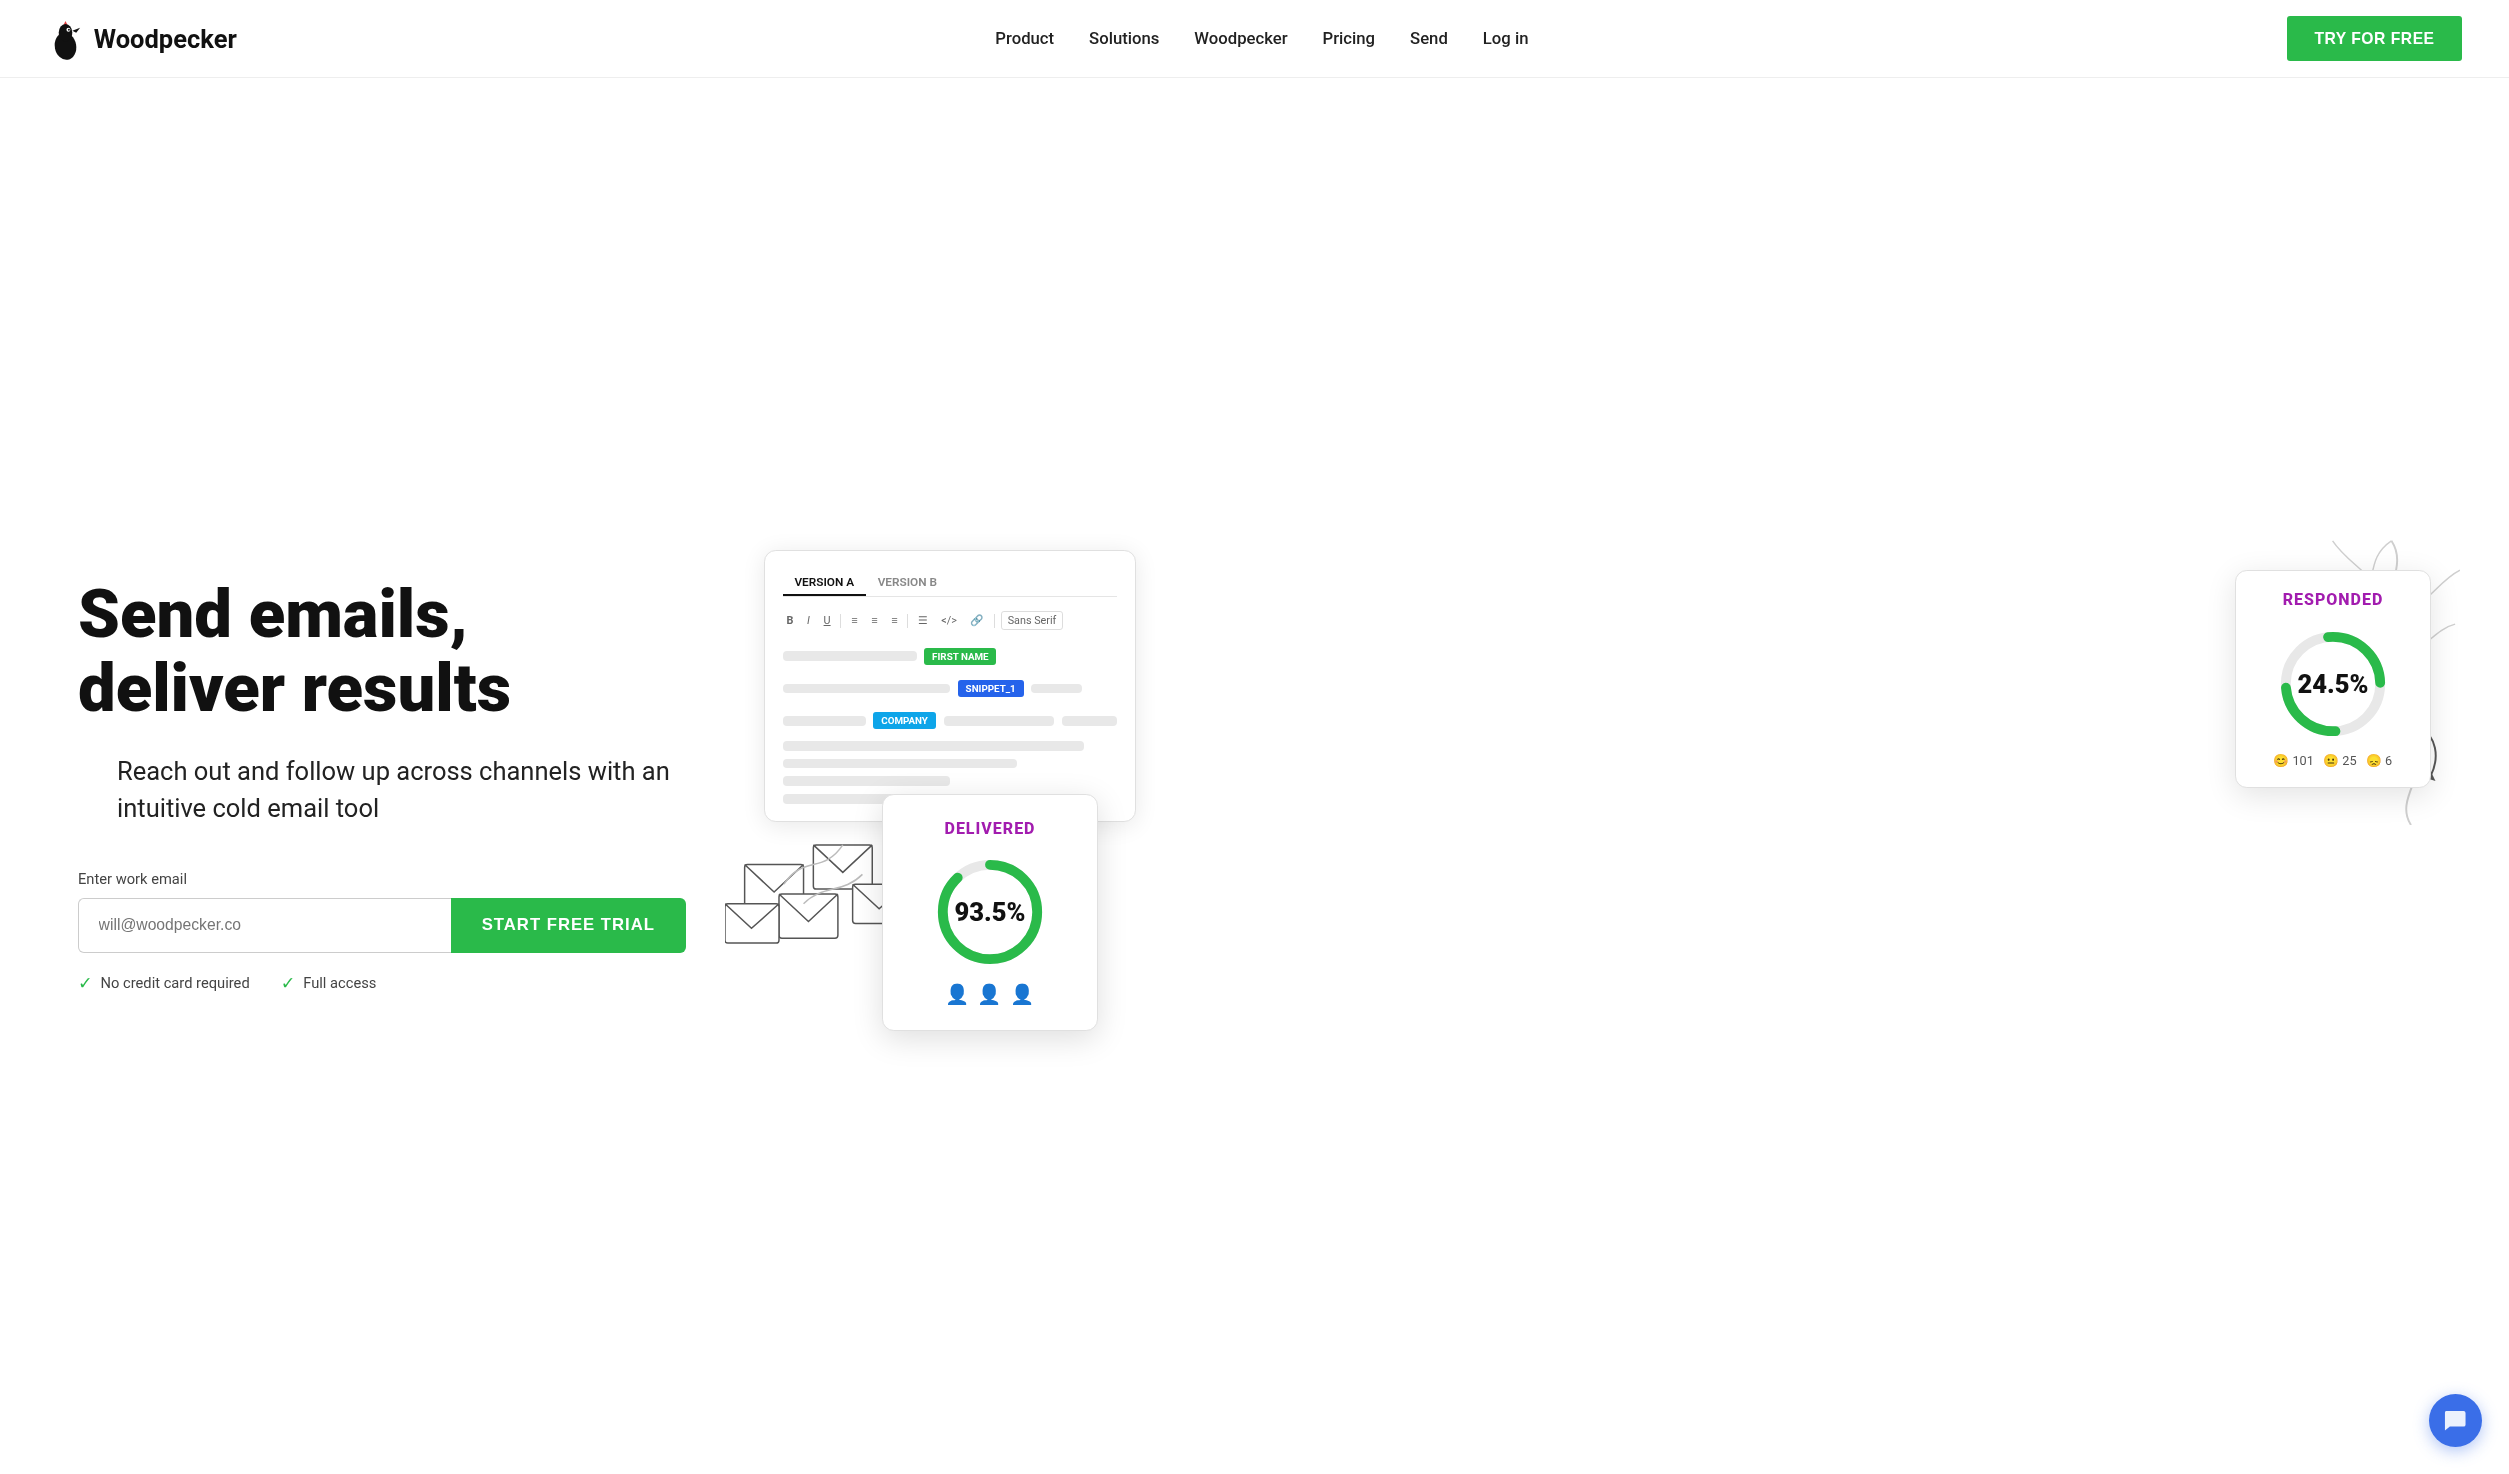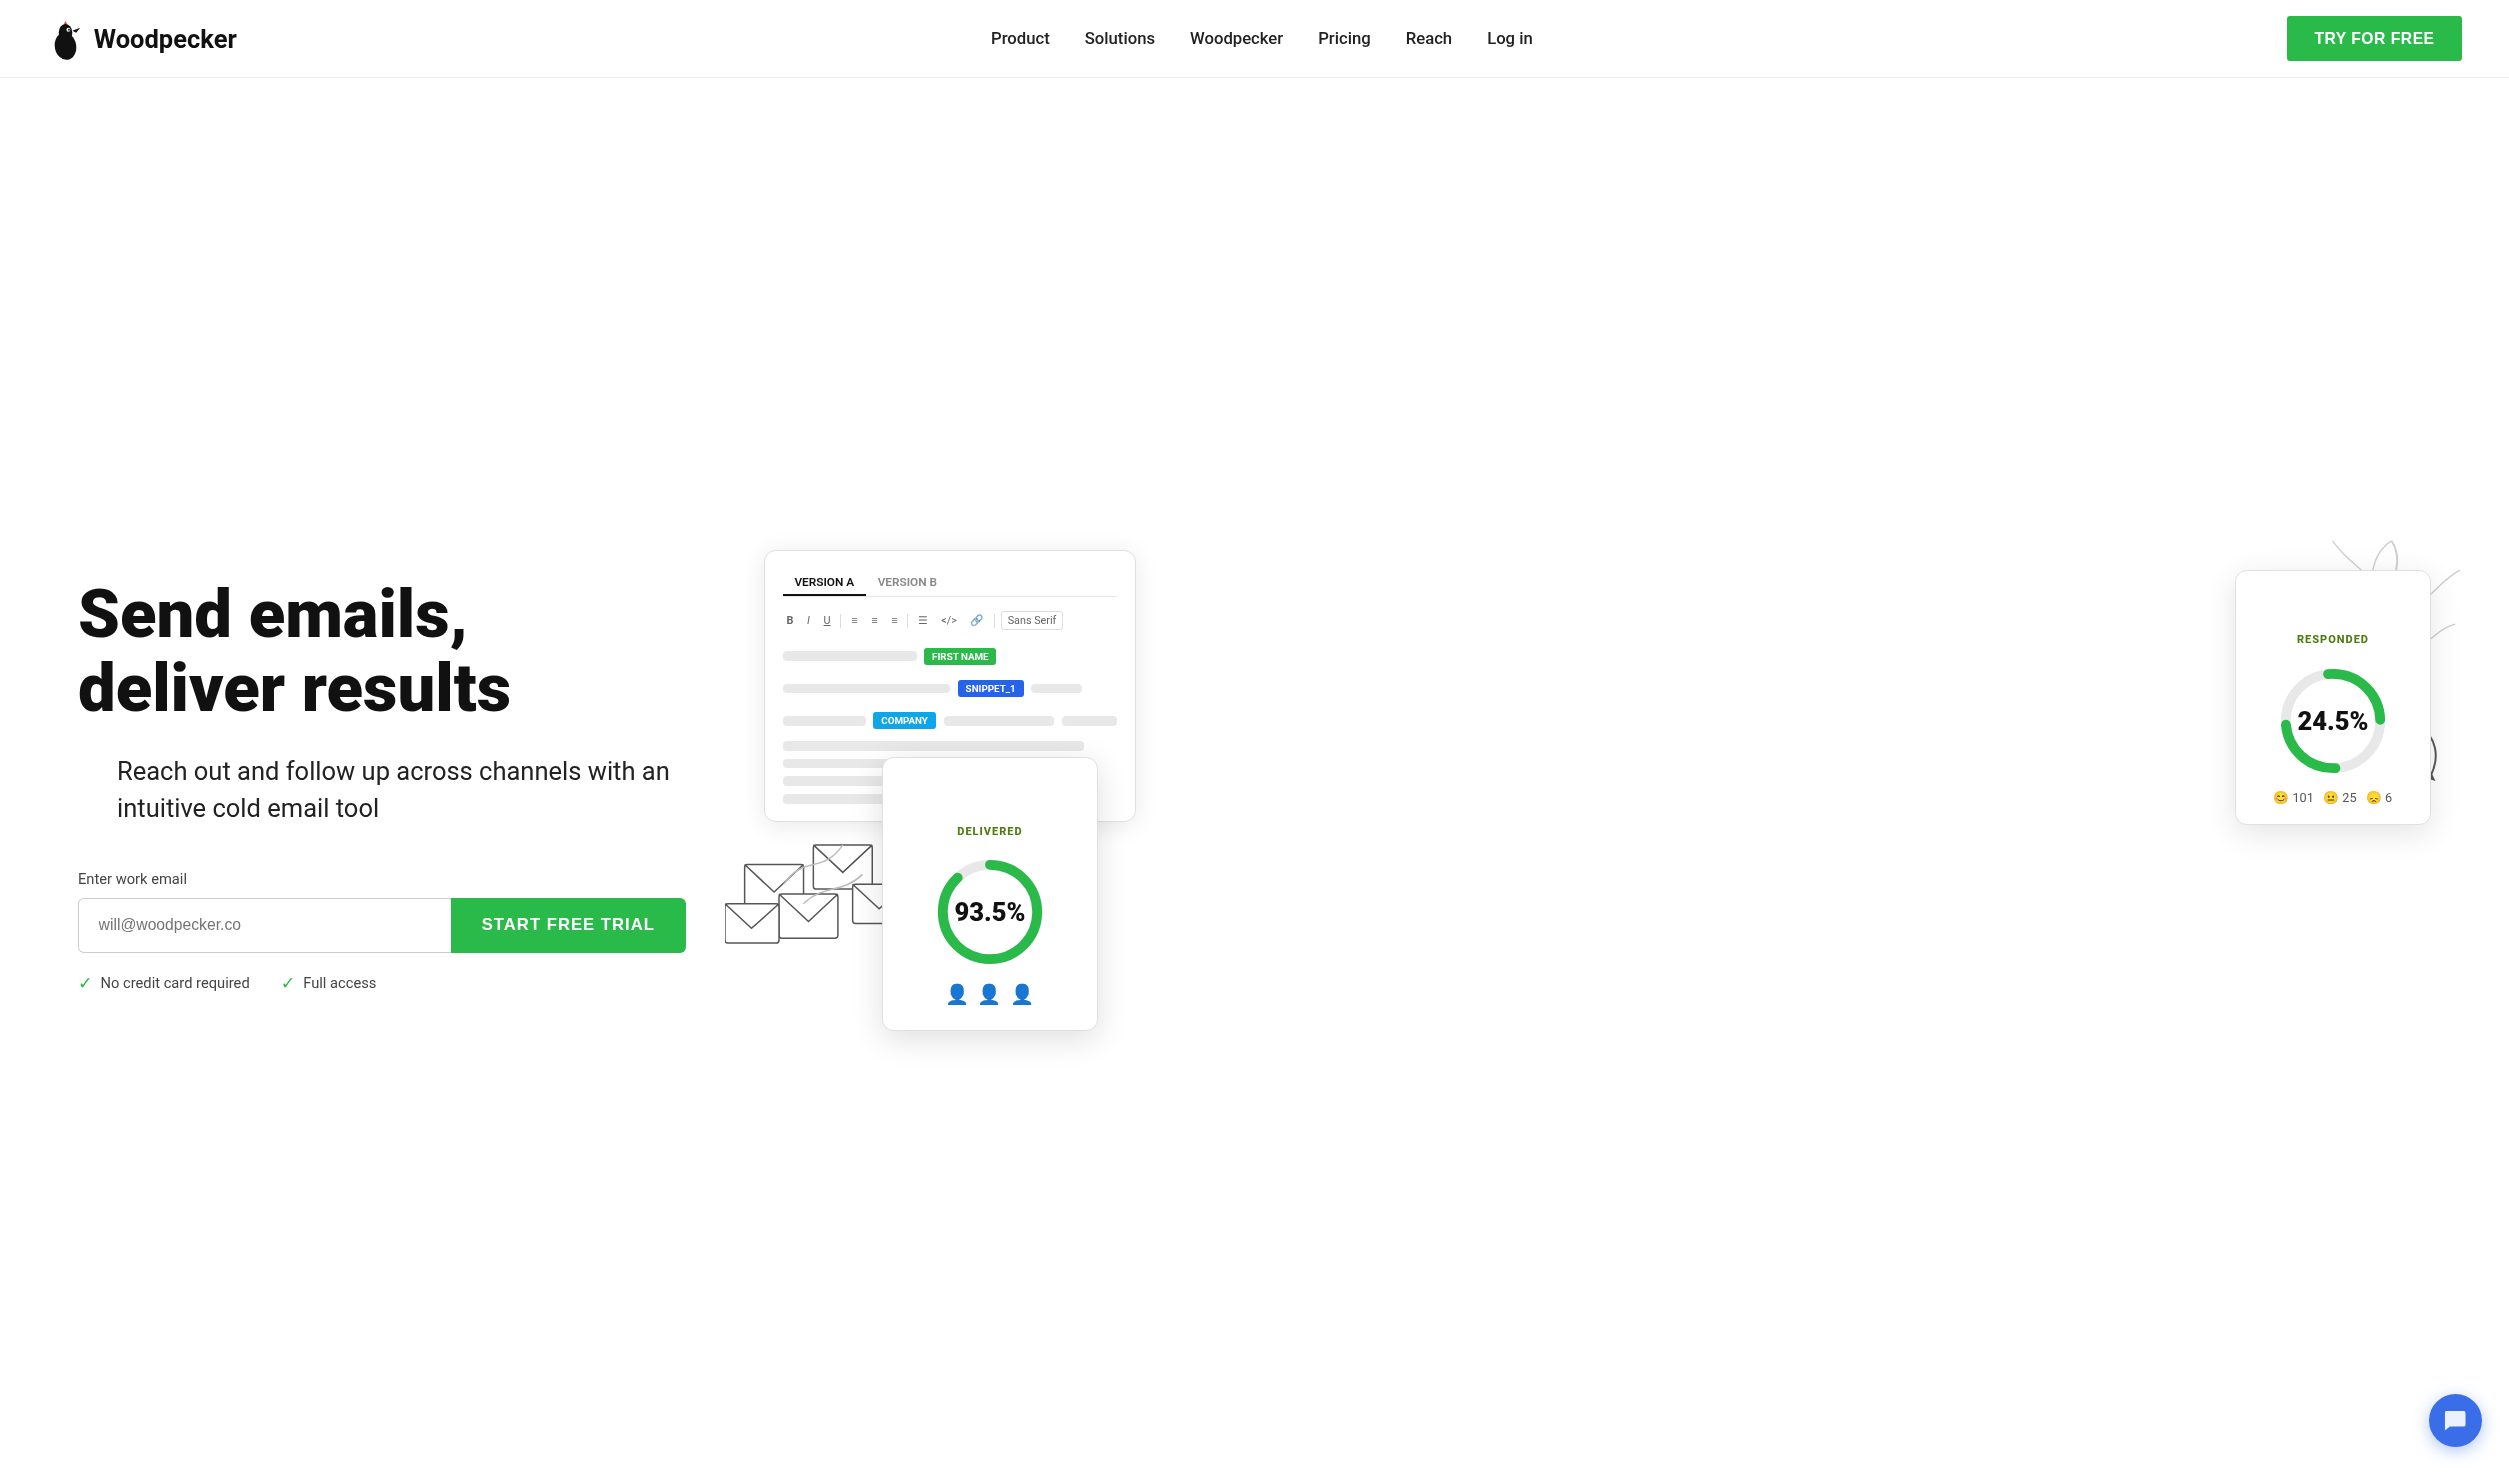--- a/index.html
+++ b/index.html
@@ -74,21 +74,21 @@
     .tag.blue { background: #2563eb; }
     .tag.teal { background: #0ea5e9; }
 
     
     .delivered-card {
       position: absolute; bottom: 9.8px; left: 157px;
       background: #fff; border: 1px solid #e0e0e0; border-radius: 11.8px;
       width: 216px; padding: 23.5px 19.6px; box-shadow: 0 7.8px 31px rgba(0,0,0,0.13);
       z-index: 3; text-align: center;
     }
-    .card-title { font-size: 11px; font-weight: 800; color: #4d7c0f; margin-bottom: 15.7px; letter-spacing: 1px; margin-top: 43px; }
+    .card-title { font-size: 16px; font-weight: 800; color: #a21caf; margin-bottom: 15.7px; letter-spacing: 1px; }
     .donut-wrap { position: relative; width: 118px; height: 118px; margin: 0 auto 9.8px; }
     .donut-label { position: absolute; top: 50%; left: 50%; transform: translate(-50%, -50%); font-size: 25.5px; font-weight: 900; }
     .card-icons { display: flex; justify-content: center; gap: 7.8px; margin-top: 11.8px; }
     .user-icon { font-size: 19.6px; color: #2aba4a; }
 
     
     .responded-card {
       position: absolute; top: 39px; right: 0px;
       background: #fff; border: 1px solid #e0e0e0; border-radius: 11.8px;
       width: 196px; padding: 19.6px 17.6px; box-shadow: 0 7.8px 31px rgba(0,0,0,0.11);
@@ -136,21 +136,21 @@
       <circle cx="22.5" cy="15" r="1" fill="#111"></circle>
       <polygon points="26,16 34,13 30,18" fill="#111"></polygon>
     </svg>
     <span class="nav-logo-text">Woodpecker</span>
   </a>
   <div class="nav-links">
     <a href="#">Product</a>
     <a href="#">Solutions</a>
     <a href="#">Woodpecker</a>
     <a href="#">Pricing</a>
-    <a href="#">Reach</a>
+    <a href="#">Send</a>
     <a href="#">Log in</a>
   </div>
   <button class="nav-cta">TRY FOR FREE</button>
 </nav>
 
 <section class="hero">
   <div class="hero-left">
     <h1 class="hero-headline">Send emails, deliver results</h1>
     <p class="hero-sub">Reach out and follow up across channels with an intuitive cold email tool</p>
     <p class="email-label">Enter work email</p>

